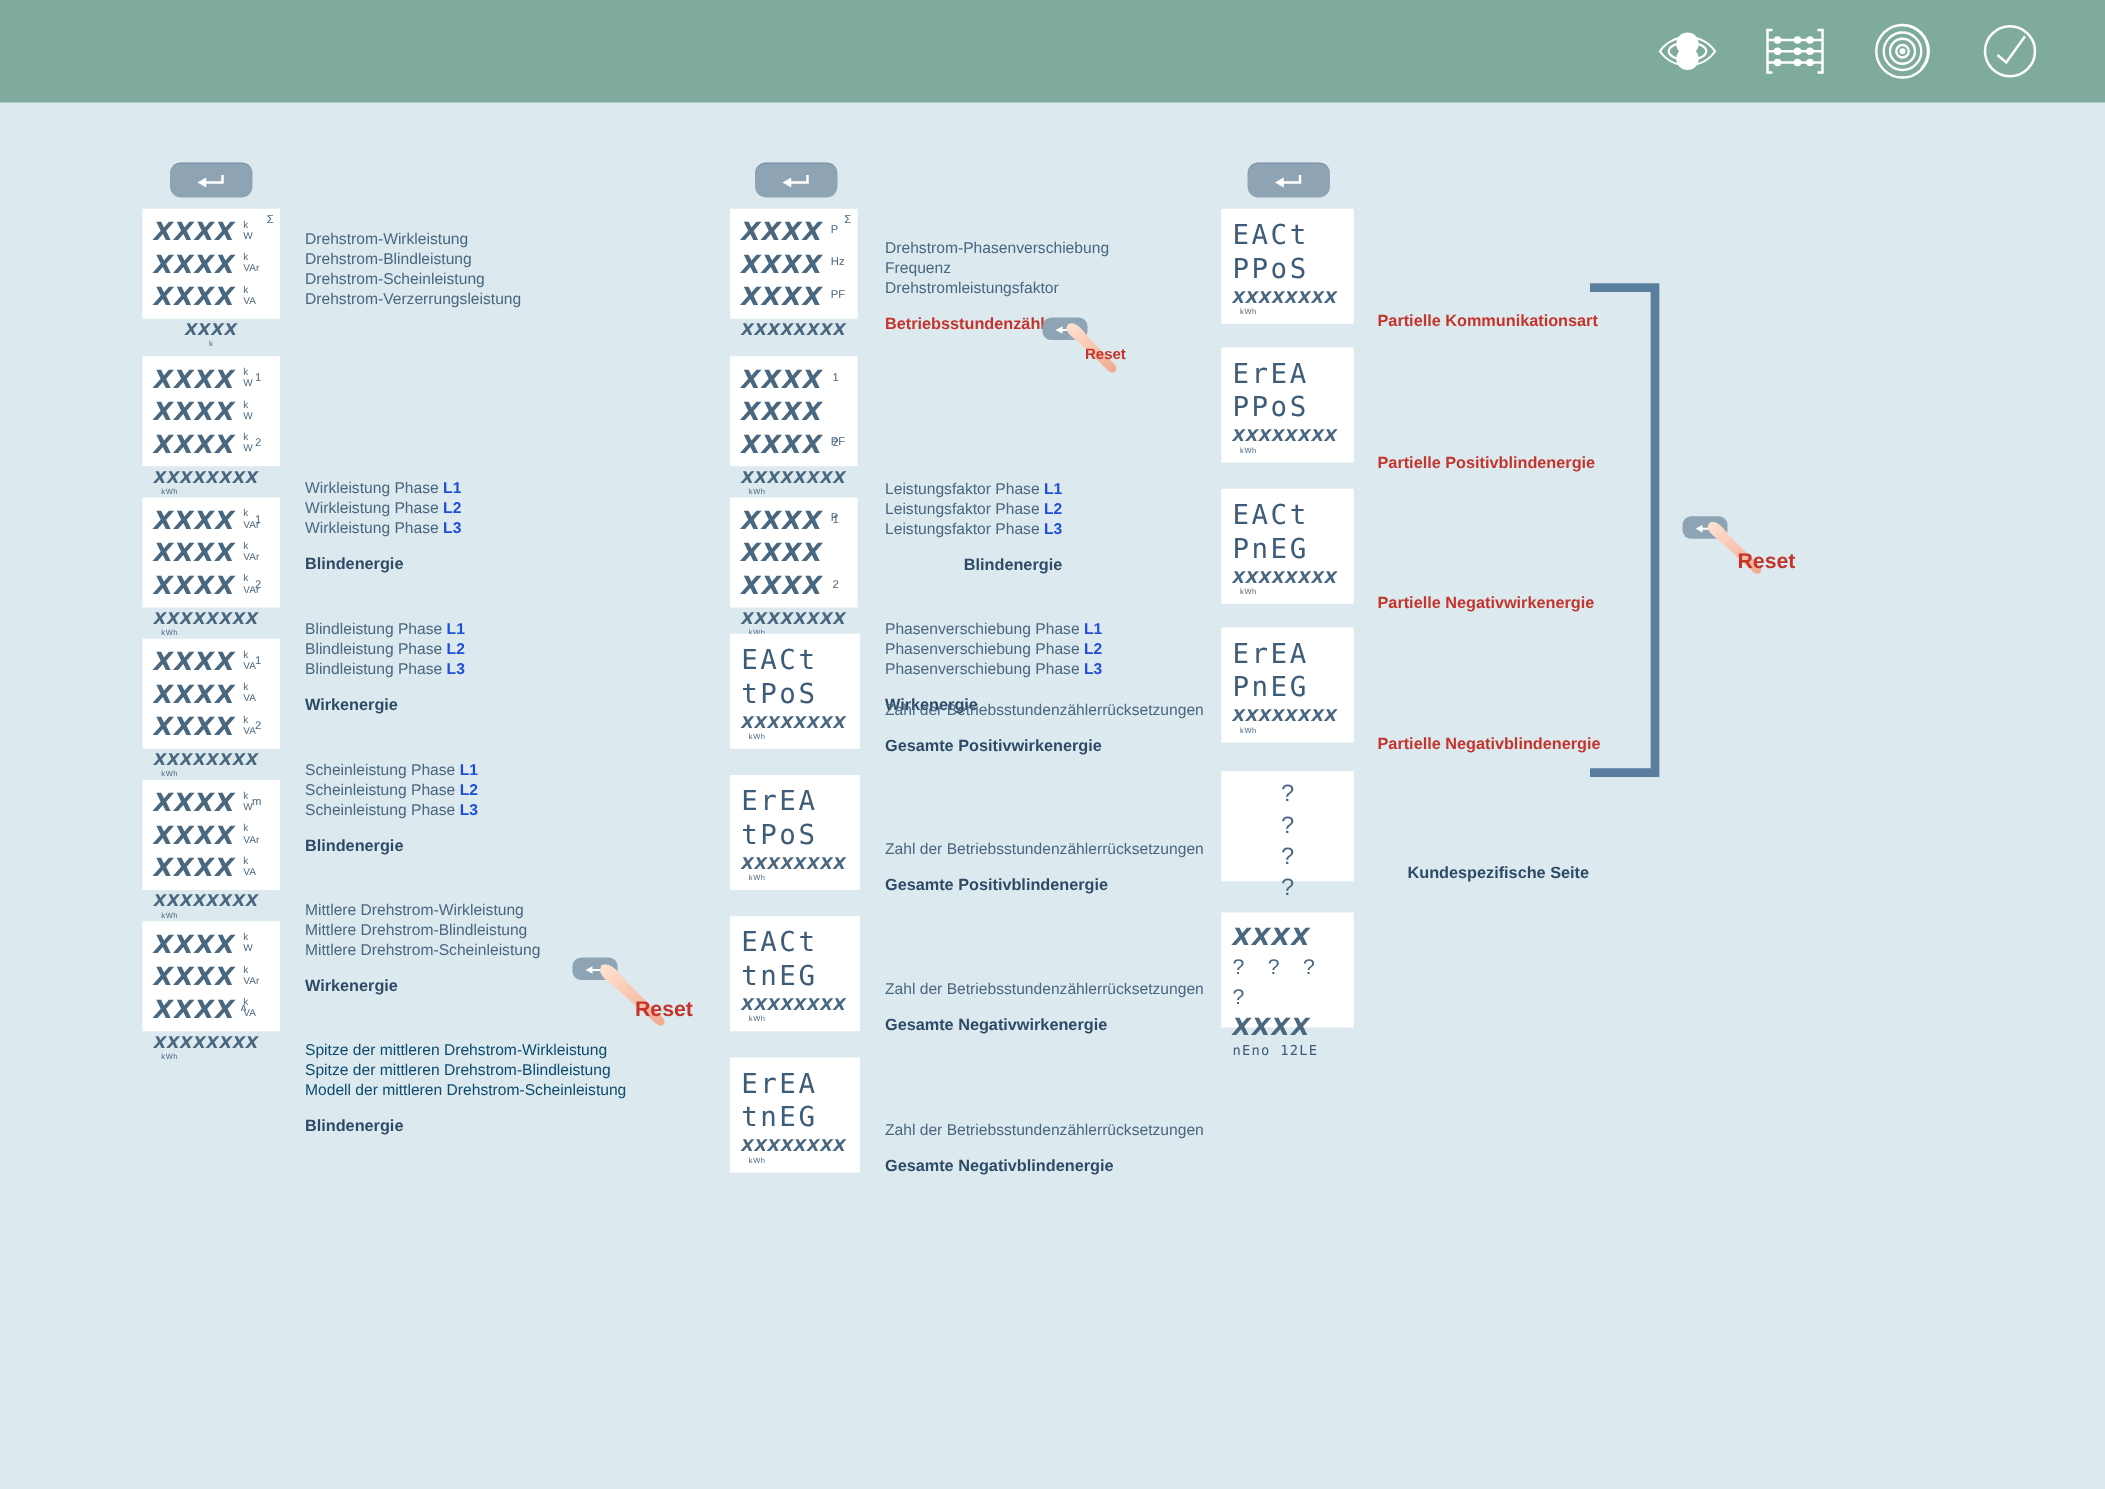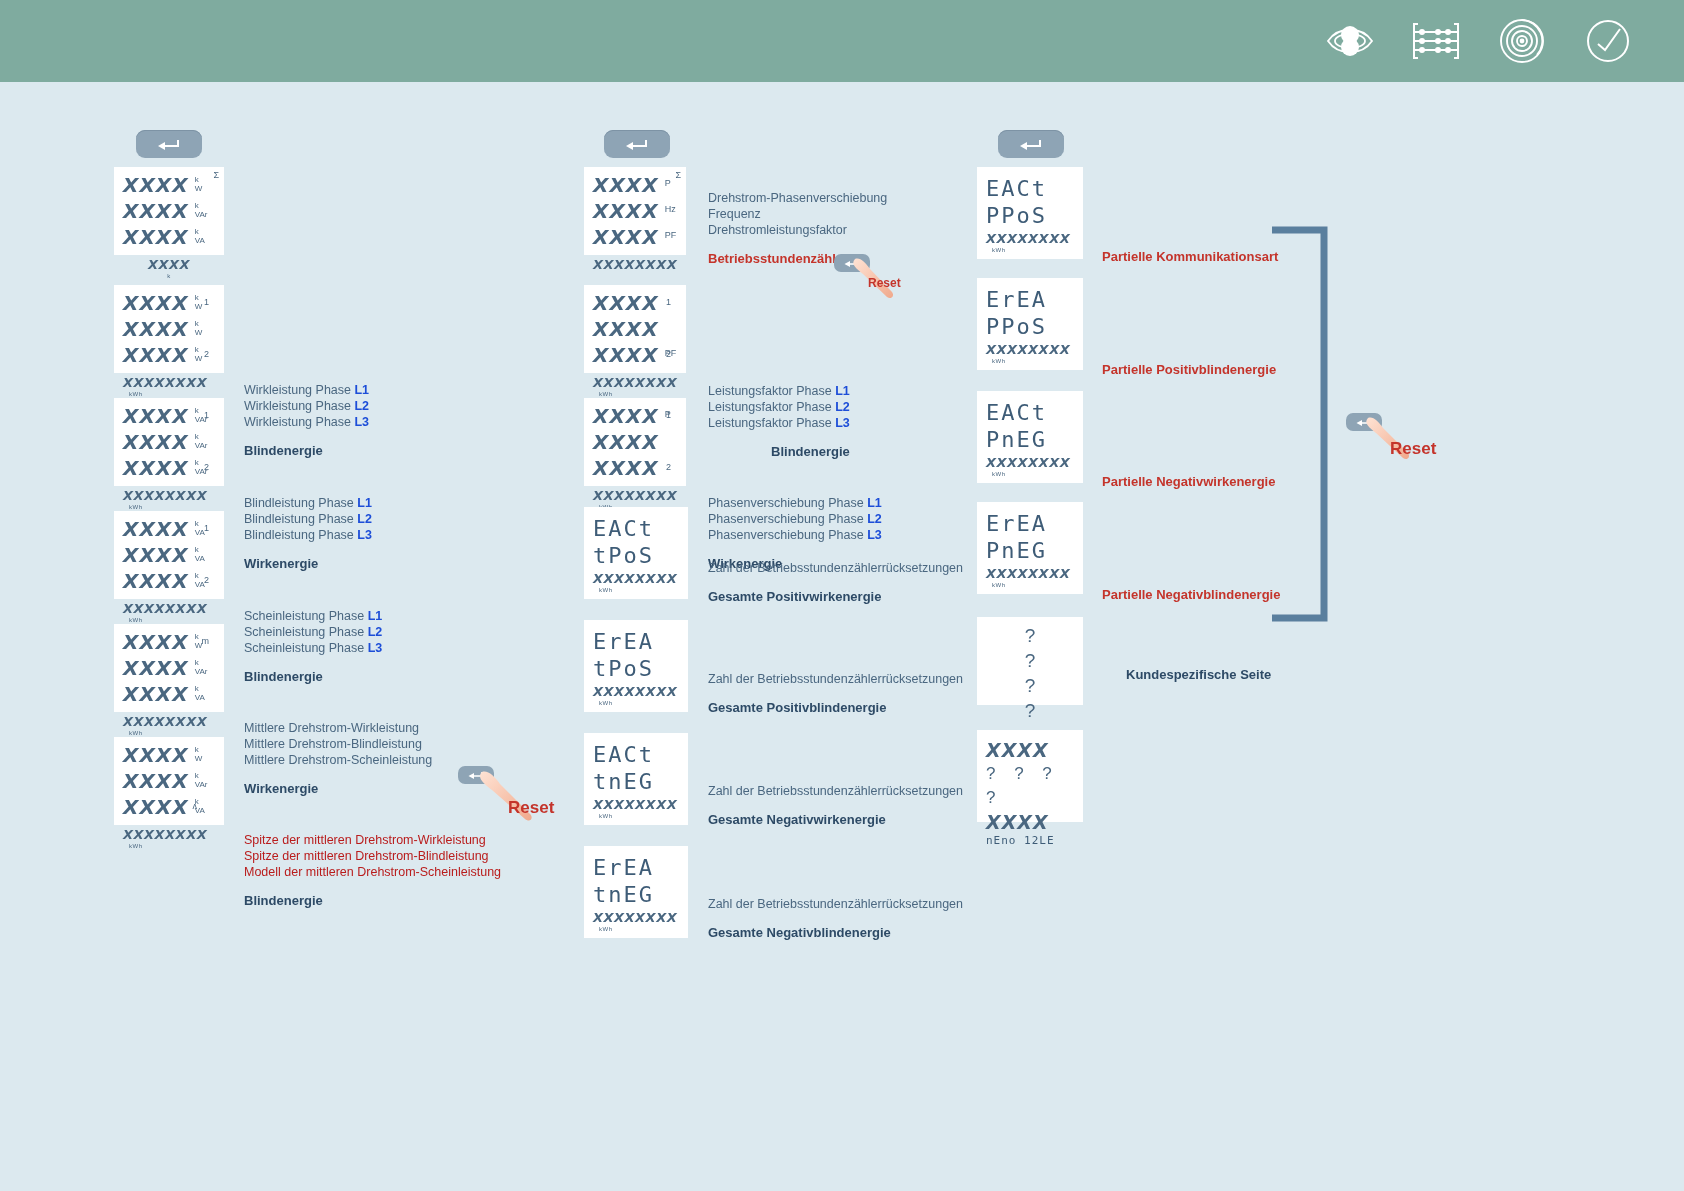--- a/index.html
+++ b/index.html
@@ -85,21 +85,21 @@
     position:absolute;
     font-size:12.5px;color:#4a6780;line-height:16px;
     white-space:nowrap;
   }
   .labels .ln{display:block;}
   .labels .ln b{font-weight:bold;color:#1d4ed8;}
   .hdr{
     font-weight:bold;color:#2d4a66;font-size:13px;
   }
   .redb{color:#c4342b;font-weight:bold;font-size:13px;}
-  .redln{color:#b91c1c;font-size:12.5px;line-height:16px;display:block;}
+  .redln{color:#0c4a6e;font-size:12.5px;line-height:16px;display:block;}
 
   .resetgrp{position:absolute;}
   .resetbtn{
     width:36px;height:18px;border-radius:7px;background:#8ea4b5;
     display:flex;align-items:center;justify-content:center;
     position:absolute;
   }
   .resetbtn svg{display:block;}
   .hand{position:absolute;}
   .resetlbl{
@@ -220,20 +220,26 @@
           <span class="u1">k</span>
           <span class="u2">VA</span>
         </span>
       </div>
       <div class="totrow" style="text-align:center;">
         <span class="xval sm">XXXX</span>
         <div class="kwh">k</div>
       </div>
     </div>
   </div>
+  <div class="labels" style="left:244px;top:101px;">
+    <span class="ln">Drehstrom-Wirkleistung</span>
+    <span class="ln">Drehstrom-Blindleistung</span>
+    <span class="ln">Drehstrom-Scheinleistung</span>
+    <span class="ln">Drehstrom-Verzerrungsleistung</span>
+  </div>
 
   <div class="block" style="left:114px;top:203px;">
     <div class="lcd" style="width:110px;height:88px;">
       <div class="lcdrow">
         <span class="xval">XXXX</span>
         <span class="unit">
             <span class="u1">k</span>
             <span class="u2">W</span>
           </span>
         <span class="phn" style="top:4px;">1</span>
@@ -658,21 +664,21 @@
   <div class="labels redb" style="left:1102px;top:505px;">Partielle Negativblindenergie</div>
 
   <div class="block" style="left:977px;top:535px;">
     <div class="lcd" style="width:106px;height:88px;padding-top:6px;">
       <div class="qm">?</div>
       <div class="qm">?</div>
       <div class="qm">?</div>
       <div class="qm">?</div>
     </div>
   </div>
-  <div class="labels hdr" style="left:1102px;top:585px;padding-left:24px;">Kundespezifische Seite</div>
+  <div class="labels hdr" style="left:1102px;top:608px;padding-left:24px;">Kundespezifische Seite</div>
 
   <div class="block" style="left:977px;top:648px;">
     <div class="lcd" style="width:106px;height:92px;padding-top:8px;">
       <div class="xval" style="font-size:19px;line-height:24px;">XXXX</div>
       <div class="qrow">? ? ? ?</div>
       <div class="xval" style="font-size:19px;line-height:24px;">XXXX</div>
       <div class="seg" style="font-size:11px;line-height:13px;letter-spacing:1px;">nEno 12LE</div>
     </div>
   </div>
 

